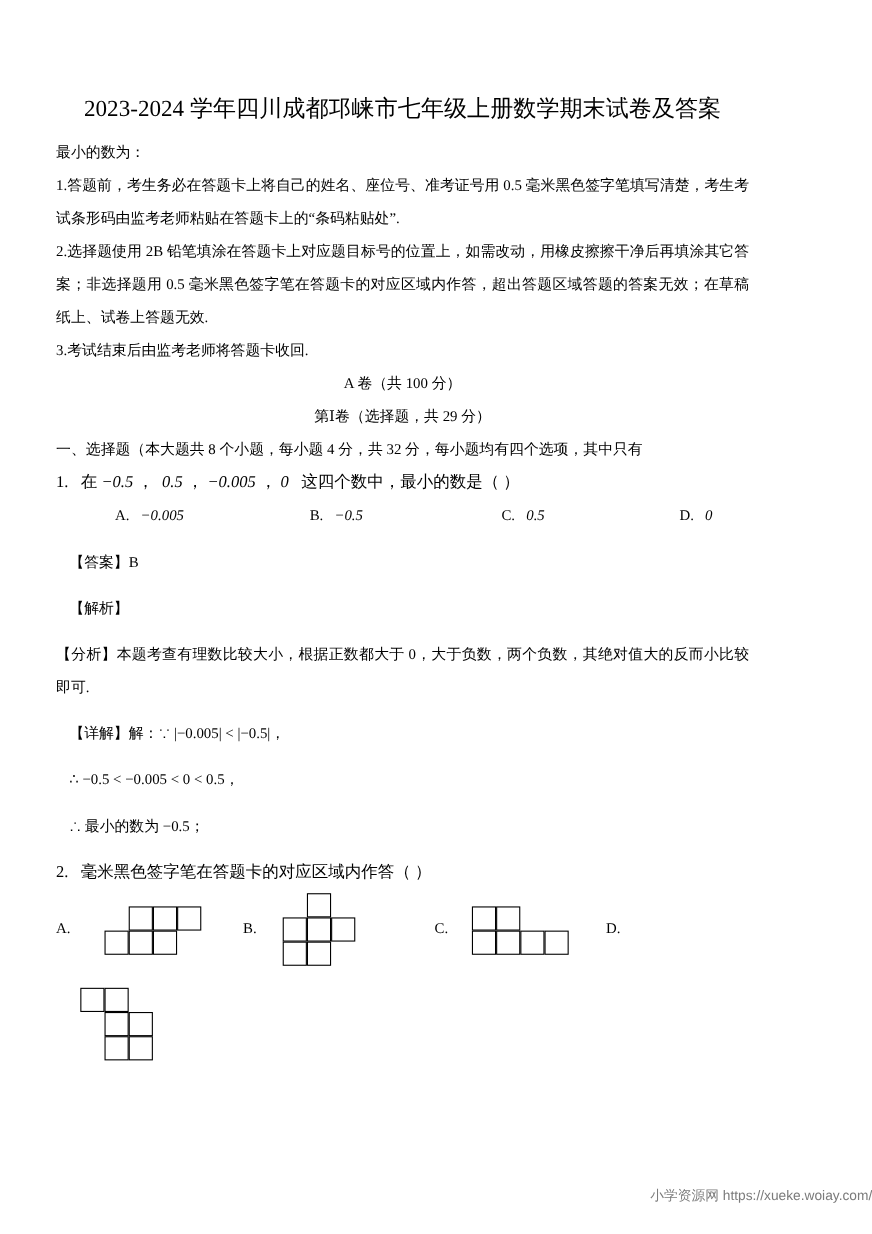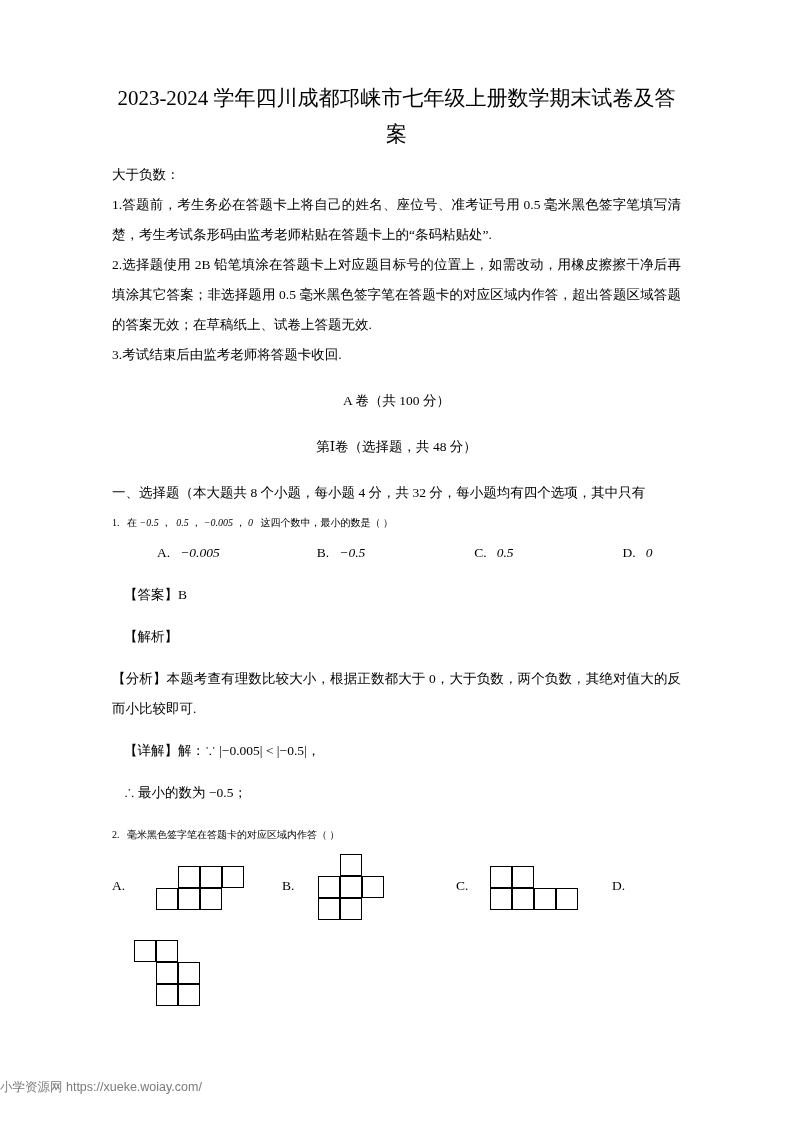--- a/index.html
+++ b/index.html
@@ -14,61 +14,61 @@
     font-family: "Liberation Serif", "DejaVu Serif", serif;
     color: #000000;
     overflow: hidden;
   }
   .page {
     position: absolute;
     left: 0; top: 0;
     width: 793px;
     height: 1122px;
     box-sizing: border-box;
-    padding: 80px 112px 0 112px;
+    padding: 80px 112px 0 51px;
   }
   .doc-title {
     text-align: center;
     font-size: 21px;
     line-height: 36px;
     font-weight: normal;
     margin: 0 0 8px 0;
     font-family: "Liberation Serif", "DejaVu Serif", serif;
   }
   .para {
     font-size: 13.5px;
     line-height: 30px;
     margin: 0;
     text-align: justify;
   }
   .sec-head {
     text-align: center;
     font-size: 13.5px;
     line-height: 30px;
-    margin: 16px;
+    margin: 0;
   }
   .choices {
     font-size: 13.5px;
     line-height: 30px;
     display: flex;
     width: 100%;
     margin: 0;
     text-align: center;
   }
   .choices > span { display: inline-block; }
   .c1 { width: 176px; }
   .c2 { width: 176px; }
   .c3 { width: 176px; }
   .c4 { width: 100px; margin-left: 24px; }
   .mth {
     font-family: "Liberation Serif", "DejaVu Serif", serif;
     font-style: italic;
   }
   .ans-line { font-size: 13.5px; line-height: 30px; margin: 12px; }
-  .q-line { font-size: 10px; line-height: 30px; margin: 0; }
+  .q-line { font-size: 15px; line-height: 30px; margin: 0; }
 
   
   .figs {
     position: relative;
     height: 150px;
     margin-top: 4px;
   }
   .fig-label {
     position: absolute;
     font-size: 13.5px;
@@ -78,40 +78,40 @@
     width: 22px;
     height: 22px;
     border: 1px solid #000;
     box-sizing: border-box;
   }
   .footer {
     position: absolute;
     left: 0;
     bottom: 26px;
     width: 793px;
-    text-align: left;
+    text-align: right;
     font-size: 12.5px;
     color: #7b7b7b;
     font-family: "Liberation Sans", sans-serif;
   }
 </style>
 </head>
 <body>
 
 <div class="page">
 
   <div class="doc-title">2023-2024 学年四川成都邛崃市七年级上册数学期末试卷及答案</div>
 
-  <p class="para">大于负数：</p>
+  <p class="para">最小的数为：</p>
   <p class="para">1.答题前，考生务必在答题卡上将自己的姓名、座位号、准考证号用 0.5 毫米黑色签字笔填写清楚，考生考试条形码由监考老师粘贴在答题卡上的“条码粘贴处”.</p>
   <p class="para">2.选择题使用 2B 铅笔填涂在答题卡上对应题目标号的位置上，如需改动，用橡皮擦擦干净后再填涂其它答案；非选择题用 0.5 毫米黑色签字笔在答题卡的对应区域内作答，超出答题区域答题的答案无效；在草稿纸上、试卷上答题无效.</p>
   <p class="para">3.考试结束后由监考老师将答题卡收回.</p>
 
   <p class="sec-head">A 卷（共 100 分）</p>
-  <p class="sec-head">第Ⅰ卷（选择题，共 48 分）</p>
+  <p class="sec-head">第Ⅰ卷（选择题，共 29 分）</p>
 
   <p class="para">一、选择题（本大题共 8 个小题，每小题 4 分，共 32 分，每小题均有四个选项，其中只有</p>
 
   <p class="q-line">
     <span>1.</span>
     <span>&nbsp;</span>
     <span>在</span>
     <span class="mth">−0.5</span>
     <span>，&nbsp;</span>
     <span class="mth">0.5</span>
@@ -145,20 +145,21 @@
   <p class="ans-line">
     <span>【答案】</span><span>B</span>
   </p>
   <p class="ans-line">【解析】</p>
   <p class="para">
     <span>【分析】</span><span>本题考查有理数比较大小，根据正数都大于 0，大于负数，两个负数，其绝对值大的反而小比较即可.</span>
   </p>
   <p class="ans-line">
     <span>【详解】</span><span>解：∵ |−0.005| &lt; |−0.5|，</span>
   </p>
+  <p class="ans-line">∴ −0.5 &lt; −0.005 &lt; 0 &lt; 0.5，</p>
   <p class="ans-line">∴ 最小的数为 −0.5；</p>
 
   <p class="q-line">
     <span>2.</span>
     <span>&nbsp;</span>
     <span>毫米黑色签字笔在答题卡的对应区域内作答（      ）</span>
   </p>
 
   <div class="figs">
 

